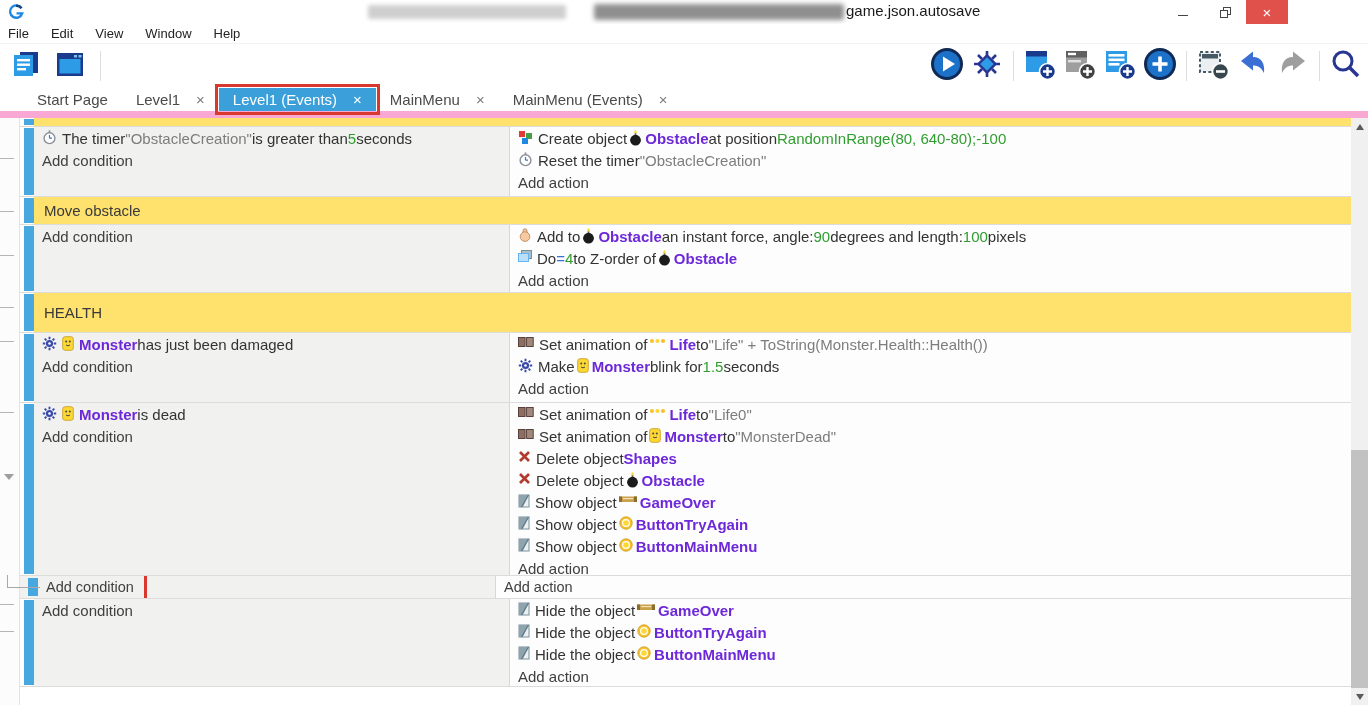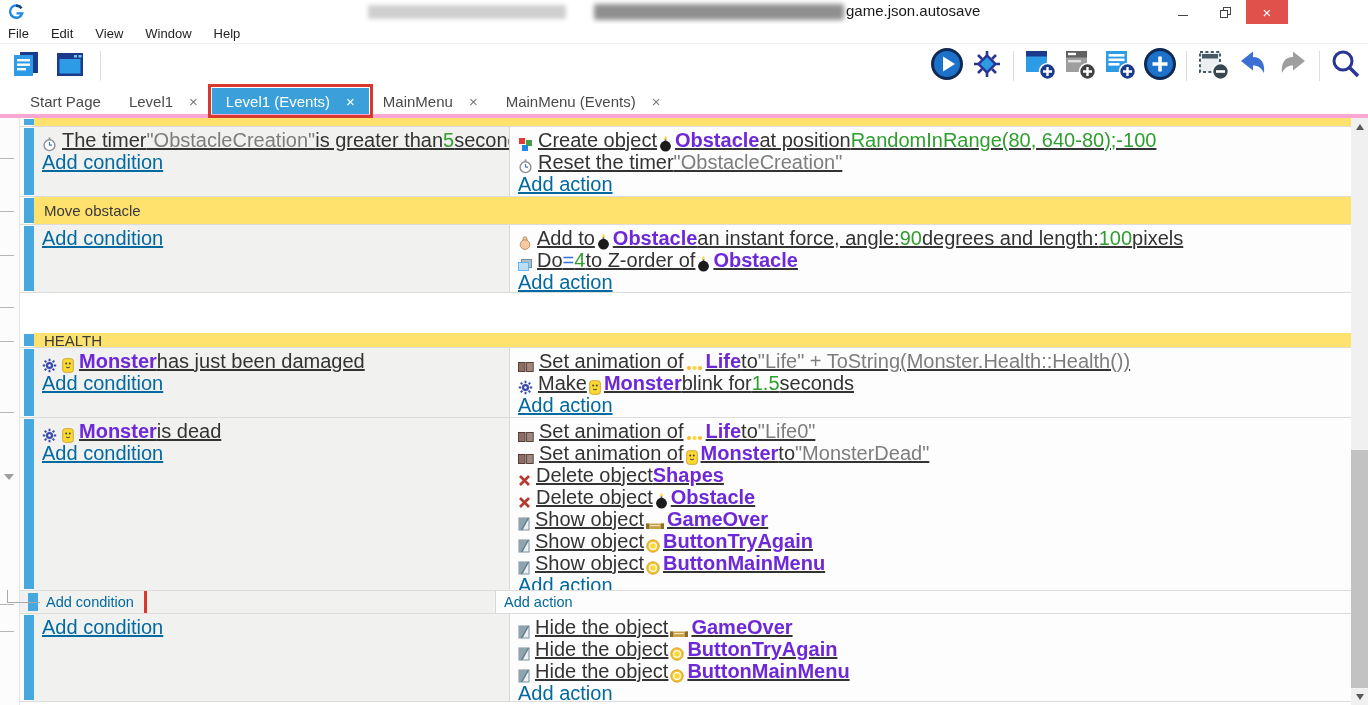--- a/index.html
+++ b/index.html
@@ -27,48 +27,48 @@
   .menu-item { font-size:13px; color:#222; padding:0 10px 0 0; margin-right:12px; cursor:default; }
 
   
   .toolbar { position:absolute; left:0; top:44px; width:1368px; height:44px; background:#fff; display:flex; align-items:center; }
   .tb-left { display:flex; align-items:center; padding-left:8px; gap:8px; }
   .tb-right { margin-left:auto; display:flex; align-items:center; padding-right:4px; gap:4px; }
   .tb-btn { width:36px; height:36px; display:flex; align-items:center; justify-content:center; }
   .tb-sep { width:1px; height:30px; background:#ddd; margin:0 4px; }
 
   
-  .tabbar { position:absolute; left:0; top:88px; width:1368px; height:30px; background:#fff; display:flex; align-items:stretch; padding-left:16px; border-bottom:4px solid #f9a8d4; }
+  .tabbar { position:absolute; left:0; top:88px; width:1368px; height:30px; background:#fff; display:flex; align-items:stretch; padding-left:23px; border-bottom:7px solid #f9a8d4; }
   .tab { display:flex; align-items:center; padding:0 14px; font-size:15px; color:#4a4a4a; white-space:nowrap; }
   .tab .close { margin-left:16px; font-size:15px; color:#7a7a7a; }
   .tab.active { background:#3ba0da; color:#fff; }
   .tab.active .close { color:#fff; }
   .tab.annotated { outline:3px solid #d9382e; outline-offset:1px; z-index:5;justify-content:space-between; }
 
   
   .events { position:absolute; left:0; top:118px; width:1368px; height:587px; background:#fff; overflow:hidden; }
   .gutter { position:absolute; left:0; top:0; width:20px; height:587px; background:#fcfcfc; border-right:1px solid #e4e4e4; }
   .tick { position:absolute; left:0; width:14px; height:0; border-top:1px solid #b5b5b5; }
   .collapse-tri { position:absolute; left:4px; width:0; height:0; border-left:5px solid transparent; border-right:5px solid transparent; border-top:6px solid #9e9e9e; }
   .sheet { position:absolute; left:20px; top:0; width:1331px; height:587px; }
 
   .row { position:relative; width:100%; display:flex; border-bottom:1px solid #dcdcdc; background:#fff; }
   .drag-bar { width:10px; margin:1px 0 1px 4px; background:#47a8e0; flex:none; }
   .group-label { flex:1; background:#ffe26e; font-size:15px; color:#3a3a3a; display:flex; align-items:center; padding-left:10px; }
   .cond-cell { width:476px; flex:none; background:#f1f1ef; border-right:1px solid #d8d8d8; padding-top:3px; overflow:hidden; }
   .act-cell { flex:1; background:#fdfdfd; padding-top:3px; overflow:hidden; }
-  .line { height:22px; display:flex; align-items:flex-end; padding-left:8px; font-size:20px; color:#333; white-space:nowrap;text-decoration:underline; }
+  .line { height:22px; display:flex; align-items:flex-start; padding-left:8px; font-size:15px; color:#333; white-space:nowrap; }
   .line .ic { display:inline-flex; align-items:center; margin-right:5px; flex:none; }
   .line .obj-ic { display:inline-flex; align-items:center; margin:0 3px 0 2px; flex:none; }
   .t-n { color:#333; }
   .t-q { color:#7d7d7d; }
   .t-g { color:#2f9e2f; }
   .t-e { color:#3d6fd0; }
   .t-obj { color:#6d28d9; font-weight:bold; }
-  .placeholder { color:#0369a1; }
+  .placeholder { color:#404040; }
 
   .sub-chip { width:10px; height:18px; background:#47a8e0; margin:0 8px 0 8px; flex:none; }
   .annotate-box { display:inline-flex; align-items:center; height:25px; padding-right:10px; outline:3px solid #d9382e; }
   .tree { position:absolute; left:-13px; top:-1px; width:33px; height:13px; border-left:1px solid #a8a8a8; border-bottom:1px solid #a8a8a8; }
 
   
   .scrollbar { position:absolute; right:0; top:0; width:17px; height:587px; background:#f0f0f0; }
   .sb-btn { position:absolute; left:0; width:17px; height:17px; display:flex; align-items:center; justify-content:center; }
   .sb-up { top:0; } .sb-down { bottom:0; }
   .arr-up { width:0;height:0;border-left:4.5px solid transparent;border-right:4.5px solid transparent;border-bottom:6px solid #5a5a5a; }
@@ -353,21 +353,21 @@
                   <path d="M6.5 0 C8.3 1.6 8.3 2.8 6.5 4.6 C4.7 2.8 4.7 1.6 6.5 0" fill="#fdd835"></path>
                   <rect x="5.6" y="3.4" width="1.8" height="2.4" fill="#666"></rect>
                   <circle cx="6.5" cy="10.2" r="5.4" fill="#1b1b1b"></circle>
                 </svg>
               </span>
               <span class="t-obj">Obstacle</span>
             </div>
             <div class="line placeholder">Add action</div>
           </div>
         </div>
-        <div class="row" style="height: 15px; margin-top: 40px;">
+        <div class="row" style="height: 40px;">
           <div class="drag-bar"></div>
           <div class="group-label">HEALTH</div>
         </div>
         <div class="row" style="height: 70px;">
           <div class="drag-bar"></div>
           <div class="cond-cell">
             <div class="line">
               <span class="ic">
                 <svg width="15" height="15" viewBox="0 0 15 15">
                   <path d="M7.5 0.8 v2.4 M7.5 11.8 v2.4 M0.8 7.5 h2.4 M11.8 7.5 h2.4 M2.7 2.7 l1.7 1.7 M10.6 10.6 l1.7 1.7 M12.3 2.7 l-1.7 1.7 M4.4 10.6 l-1.7 1.7" stroke="#3949ab" stroke-width="1.9"></path>

